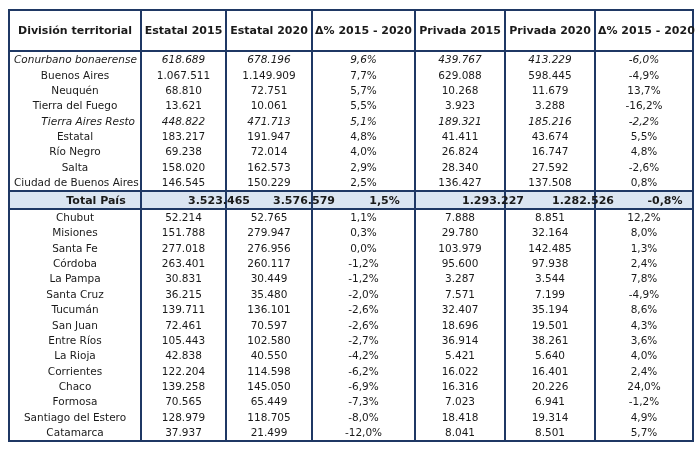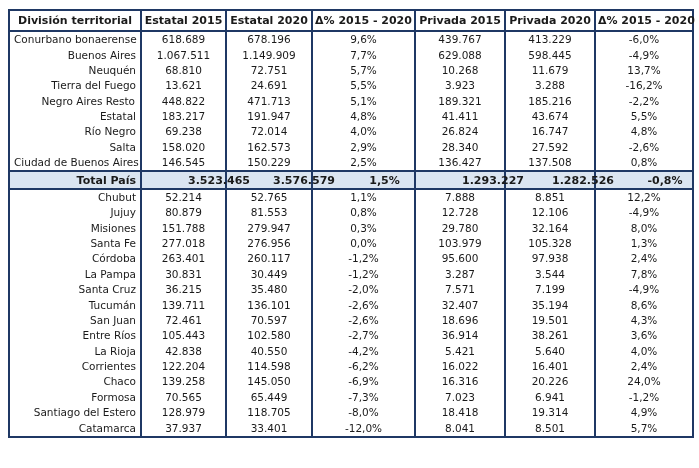--- a/index.html
+++ b/index.html
@@ -27,37 +27,37 @@
   col.c-e20{ width:86px; }
   col.c-d1{ width:103px; }
   col.c-p15{ width:90px; }
   col.c-p20{ width:90px; }
   col.c-d2{ width:98px; }
   thead th{
     border:2px solid var(--border);
     font-weight:bold;
     font-size:11px;
     text-align:center;
-    padding:3px 2px;
+    padding:13px 2px;
     white-space:nowrap;
     background:#ffffff;
   }
   tbody td{
     border-left:2px solid var(--border);
     border-right:2px solid var(--border);
     border-top:none;
     border-bottom:none;
     font-size:10.5px;
     line-height:13px;
     padding:1.2px 4px;
     text-align:center;
     white-space:nowrap;
   }
-  tbody td.rowname{ text-align:right; }
-  tr.italic td{ }
+  tbody td.rowname{ text-align:center; }
+  tr.italic td{ font-style:italic; }
   tr.italic td.rowname{ text-align:right; padding-right:5px; }
   tr.total td{
     font-weight:bold;
     background:var(--highlight);
     border-top:2px solid var(--border);
     border-bottom:2px solid var(--border);
     font-size:11px;
     padding-left:46px;
   }
 </style>
@@ -109,28 +109,28 @@
         <td>68.810</td>
         <td>72.751</td>
         <td>5,7%</td>
         <td>10.268</td>
         <td>11.679</td>
         <td>13,7%</td>
       </tr>
       <tr>
         <td class="rowname">Tierra del Fuego</td>
         <td>13.621</td>
-        <td>24.691</td>
+        <td>10.061</td>
         <td>5,5%</td>
         <td>3.923</td>
         <td>3.288</td>
         <td>-16,2%</td>
       </tr>
       <tr class="italic">
-        <td class="rowname">Negro Aires Resto</td>
+        <td class="rowname">Tierra Aires Resto</td>
         <td>448.822</td>
         <td>471.713</td>
         <td>5,1%</td>
         <td>189.321</td>
         <td>185.216</td>
         <td>-2,2%</td>
       </tr>
       <tr>
         <td class="rowname">Estatal</td>
         <td>183.217</td>
@@ -179,44 +179,35 @@
       <tr>
         <td class="rowname">Chubut</td>
         <td>52.214</td>
         <td>52.765</td>
         <td>1,1%</td>
         <td>7.888</td>
         <td>8.851</td>
         <td>12,2%</td>
       </tr>
       <tr>
-        <td class="rowname">Jujuy</td>
-        <td>80.879</td>
-        <td>81.553</td>
-        <td>0,8%</td>
-        <td>12.728</td>
-        <td>12.106</td>
-        <td>-4,9%</td>
-      </tr>
-      <tr>
         <td class="rowname">Misiones</td>
         <td>151.788</td>
         <td>279.947</td>
         <td>0,3%</td>
         <td>29.780</td>
         <td>32.164</td>
         <td>8,0%</td>
       </tr>
       <tr>
         <td class="rowname">Santa Fe</td>
         <td>277.018</td>
         <td>276.956</td>
         <td>0,0%</td>
         <td>103.979</td>
-        <td>105.328</td>
+        <td>142.485</td>
         <td>1,3%</td>
       </tr>
       <tr>
         <td class="rowname">Córdoba</td>
         <td>263.401</td>
         <td>260.117</td>
         <td>-1,2%</td>
         <td>95.600</td>
         <td>97.938</td>
         <td>2,4%</td>
@@ -307,20 +298,20 @@
         <td>128.979</td>
         <td>118.705</td>
         <td>-8,0%</td>
         <td>18.418</td>
         <td>19.314</td>
         <td>4,9%</td>
       </tr>
       <tr>
         <td class="rowname">Catamarca</td>
         <td>37.937</td>
-        <td>33.401</td>
+        <td>21.499</td>
         <td>-12,0%</td>
         <td>8.041</td>
         <td>8.501</td>
         <td>5,7%</td>
       </tr>
     </tbody>
 </table>
 
 </body></html>

